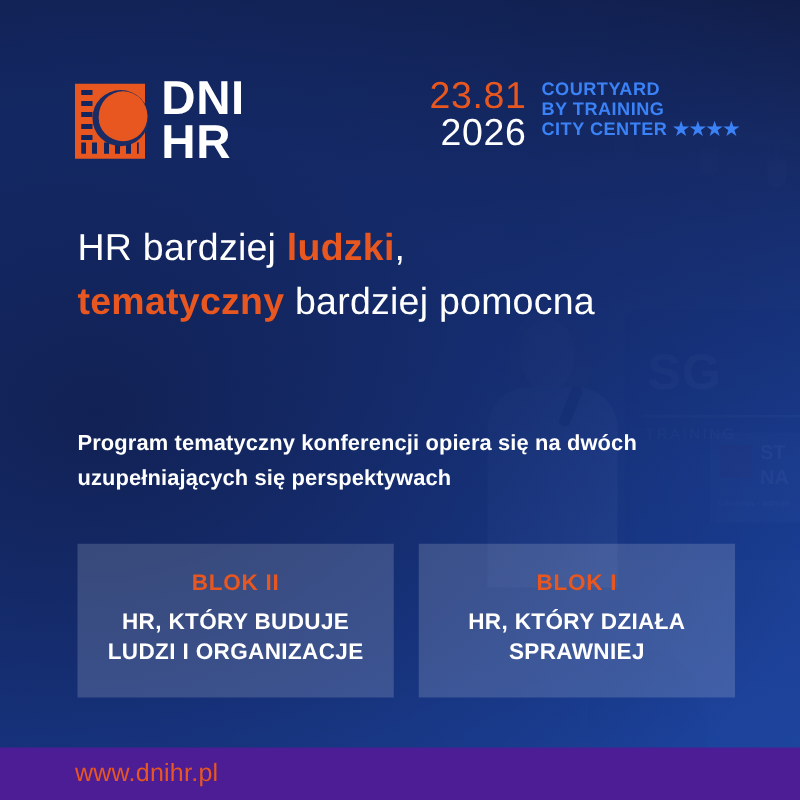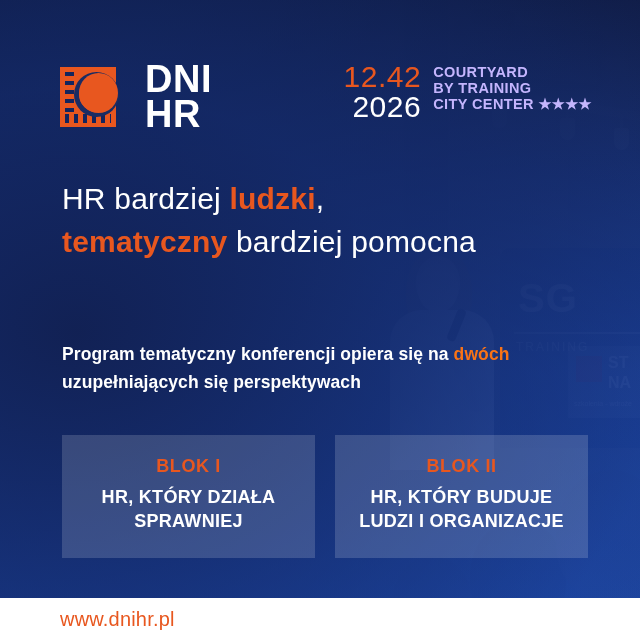--- a/index.html
+++ b/index.html
@@ -115,21 +115,21 @@
   }
   .vign{
     position:absolute;inset:0;
     background:radial-gradient(130% 100% at 12% 52%, rgba(17,32,82,.92) 0%, rgba(20,44,110,.70) 38%, rgba(25,66,160,.18) 72%, rgba(30,80,190,0) 100%);
   }
 
   
   .content{position:absolute;inset:0;}
 
   
-  .logo{position:absolute;left:60px;top:62px;display:flex;align-items:center;gap:29px;}
+  .logo{position:absolute;left:60px;top:62px;display:flex;align-items:center;gap:13px;}
   .mark{position:relative;width:56px;height:60px;}
   .mark .sq{
     position:absolute;left:0;top:0;width:56px;height:60px;background:#e8571f;
   }
   .mark .teeth-l,.mark .teeth-b{position:absolute;}
   .mark .teeth-l{left:5px;top:5px;width:9px;height:44px;
     background:repeating-linear-gradient(180deg,#13255e 0 4px,transparent 4px 9px);}
   .mark .teeth-b{left:5px;bottom:4px;width:46px;height:9px;
     background:repeating-linear-gradient(90deg,#13255e 0 4px,transparent 4px 9px);}
   .mark .dot{
@@ -141,49 +141,49 @@
   .wordmark div{
     color:#fff;font-size:38px;font-weight:bold;letter-spacing:.5px;
   }
 
   
   .datewrap{position:absolute;right:48px;top:62px;display:flex;align-items:flex-start;gap:12px;}
   .dates{text-align:right;line-height:1.0;}
   .dates .d1{color:#e8571f;font-size:30px;letter-spacing:.5px;}
   .dates .d2{color:#ffffff;font-size:30px;letter-spacing:.5px;}
   .venue{line-height:1.12;padding-top:2px;}
-  .venue div{color:#c4b5fd;font-size:14.5px;font-weight:bold;letter-spacing:.4px;}
+  .venue div{color:#3b82f6;font-size:14.5px;font-weight:bold;letter-spacing:.4px;}
 
   
   .headline{
     position:absolute;left:62px;top:178px;width:545px;
     color:#fff;font-size:30px;line-height:1.42;letter-spacing:.2px;
   }
   .headline .hl{color:#e8571f;font-weight:bold;}
 
   
   .subtitle{
     position:absolute;left:62px;top:340px;width:470px;
     color:#fff;font-size:17.5px;font-weight:bold;line-height:1.62;letter-spacing:.1px;
   }
-  .subtitle .hl{color:#f97316;}
+  .subtitle .hl{color:#ffffff;}
 
   
   .blocks{position:absolute;left:62px;top:435px;width:526px;display:flex;gap:20px;}
   .block{
     flex:1;height:123px;background:rgba(255,255,255,.16);
     display:flex;flex-direction:column;align-items:center;justify-content:center;
     text-align:center;padding:6px 10px 10px;
   }
   .block .tag{color:#e8571f;font-size:18px;font-weight:bold;letter-spacing:.6px;margin-bottom:9px;}
   .block .ttl{color:#fff;font-size:18px;font-weight:bold;line-height:1.28;letter-spacing:.3px;}
 
   
   .footer{
-    position:absolute;left:0;bottom:0;width:640px;height:42px;background:#ffffff;
+    position:absolute;left:0;bottom:0;width:640px;height:42px;background:#4c1d95;
     display:flex;align-items:center;
   }
   .footer .url{color:#e8571f;font-size:20px;margin-left:60px;letter-spacing:.2px;}
 </style>
 </head>
 <body>
 
 <div class="stage">
 
   <div class="photo">
@@ -245,54 +245,54 @@
         <div class="dot-top"></div>
       </div>
       <div class="wordmark">
         <div>DNI</div>
         <div>HR</div>
       </div>
     </div>
 
     <div class="datewrap">
       <div class="dates">
-        <div class="d1">12.42</div>
+        <div class="d1">23.81</div>
         <div class="d2">2026</div>
       </div>
       <div class="venue">
         <div>COURTYARD</div>
         <div>BY TRAINING</div>
         <div>CITY CENTER ★★★★</div>
       </div>
     </div>
 
     <div class="headline">
       <span>HR bardziej </span><span class="hl">ludzki</span><span>,</span><br>
       <span class="hl">tematyczny</span><span> bardziej pomocna</span>
     </div>
 
     <div class="subtitle">
       <span>Program tematyczny konferencji opiera się na </span><span class="hl">dwóch</span><span> uzupełniających się perspektywach</span>
     </div>
 
     <div class="blocks">
+      <div class="block">
+        <div class="tag">BLOK II</div>
+        <div class="ttl">
+          <span>HR, KTÓRY BUDUJE</span><br>
+          <span>LUDZI I ORGANIZACJE</span>
+        </div>
+      </div>
       <div class="block">
         <div class="tag">BLOK I</div>
         <div class="ttl">
           <span>HR, KTÓRY DZIAŁA</span><br>
           <span>SPRAWNIEJ</span>
         </div>
       </div>
-      <div class="block">
-        <div class="tag">BLOK II</div>
-        <div class="ttl">
-          <span>HR, KTÓRY BUDUJE</span><br>
-          <span>LUDZI I ORGANIZACJE</span>
-        </div>
-      </div>
     </div>
 
     <div class="footer">
       <span class="url">www.dnihr.pl</span>
     </div>
 
   </div>
 </div>
 
 </body></html>

